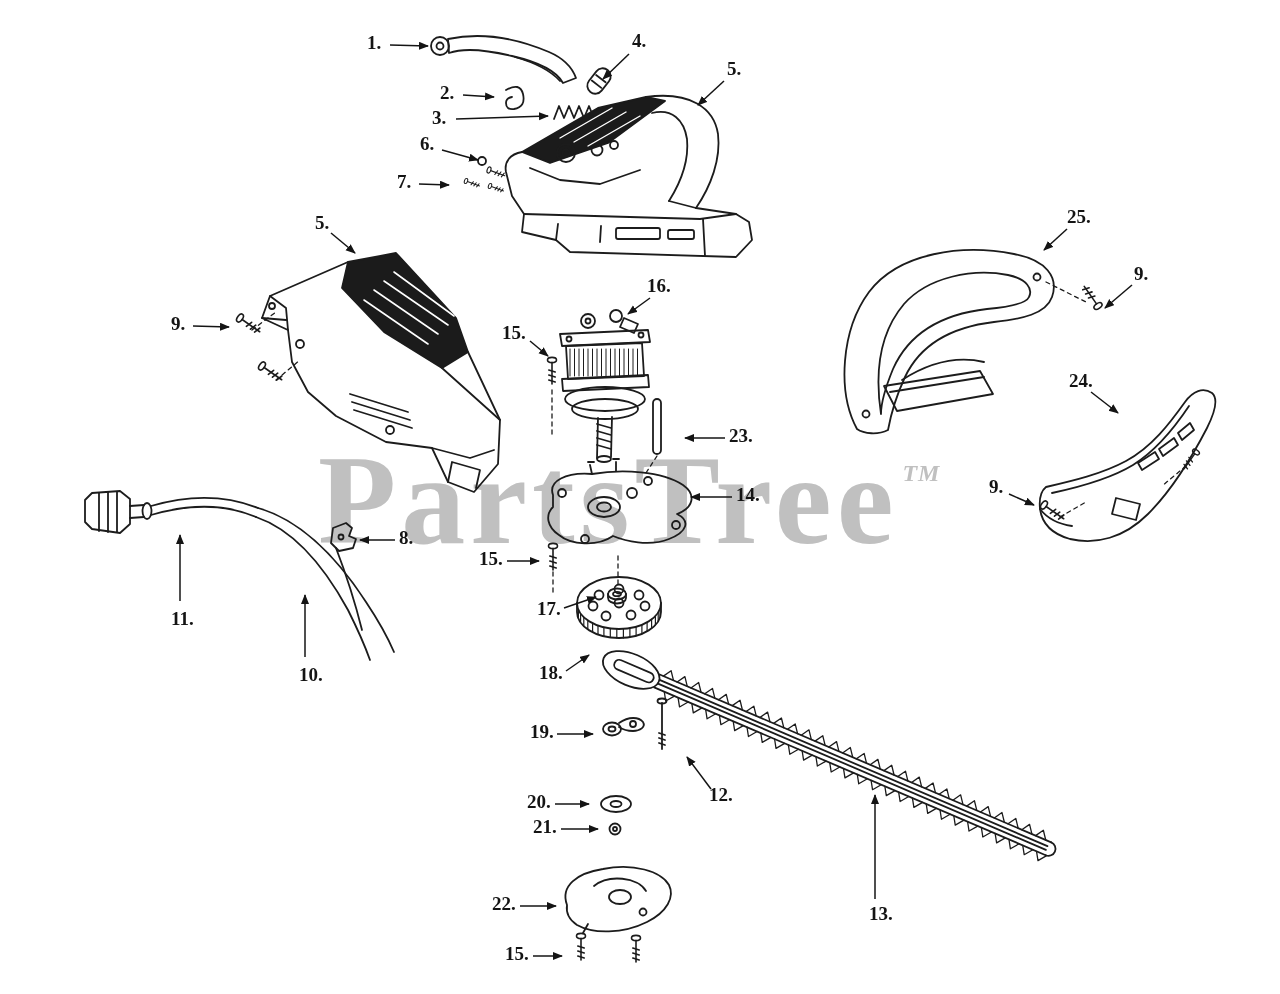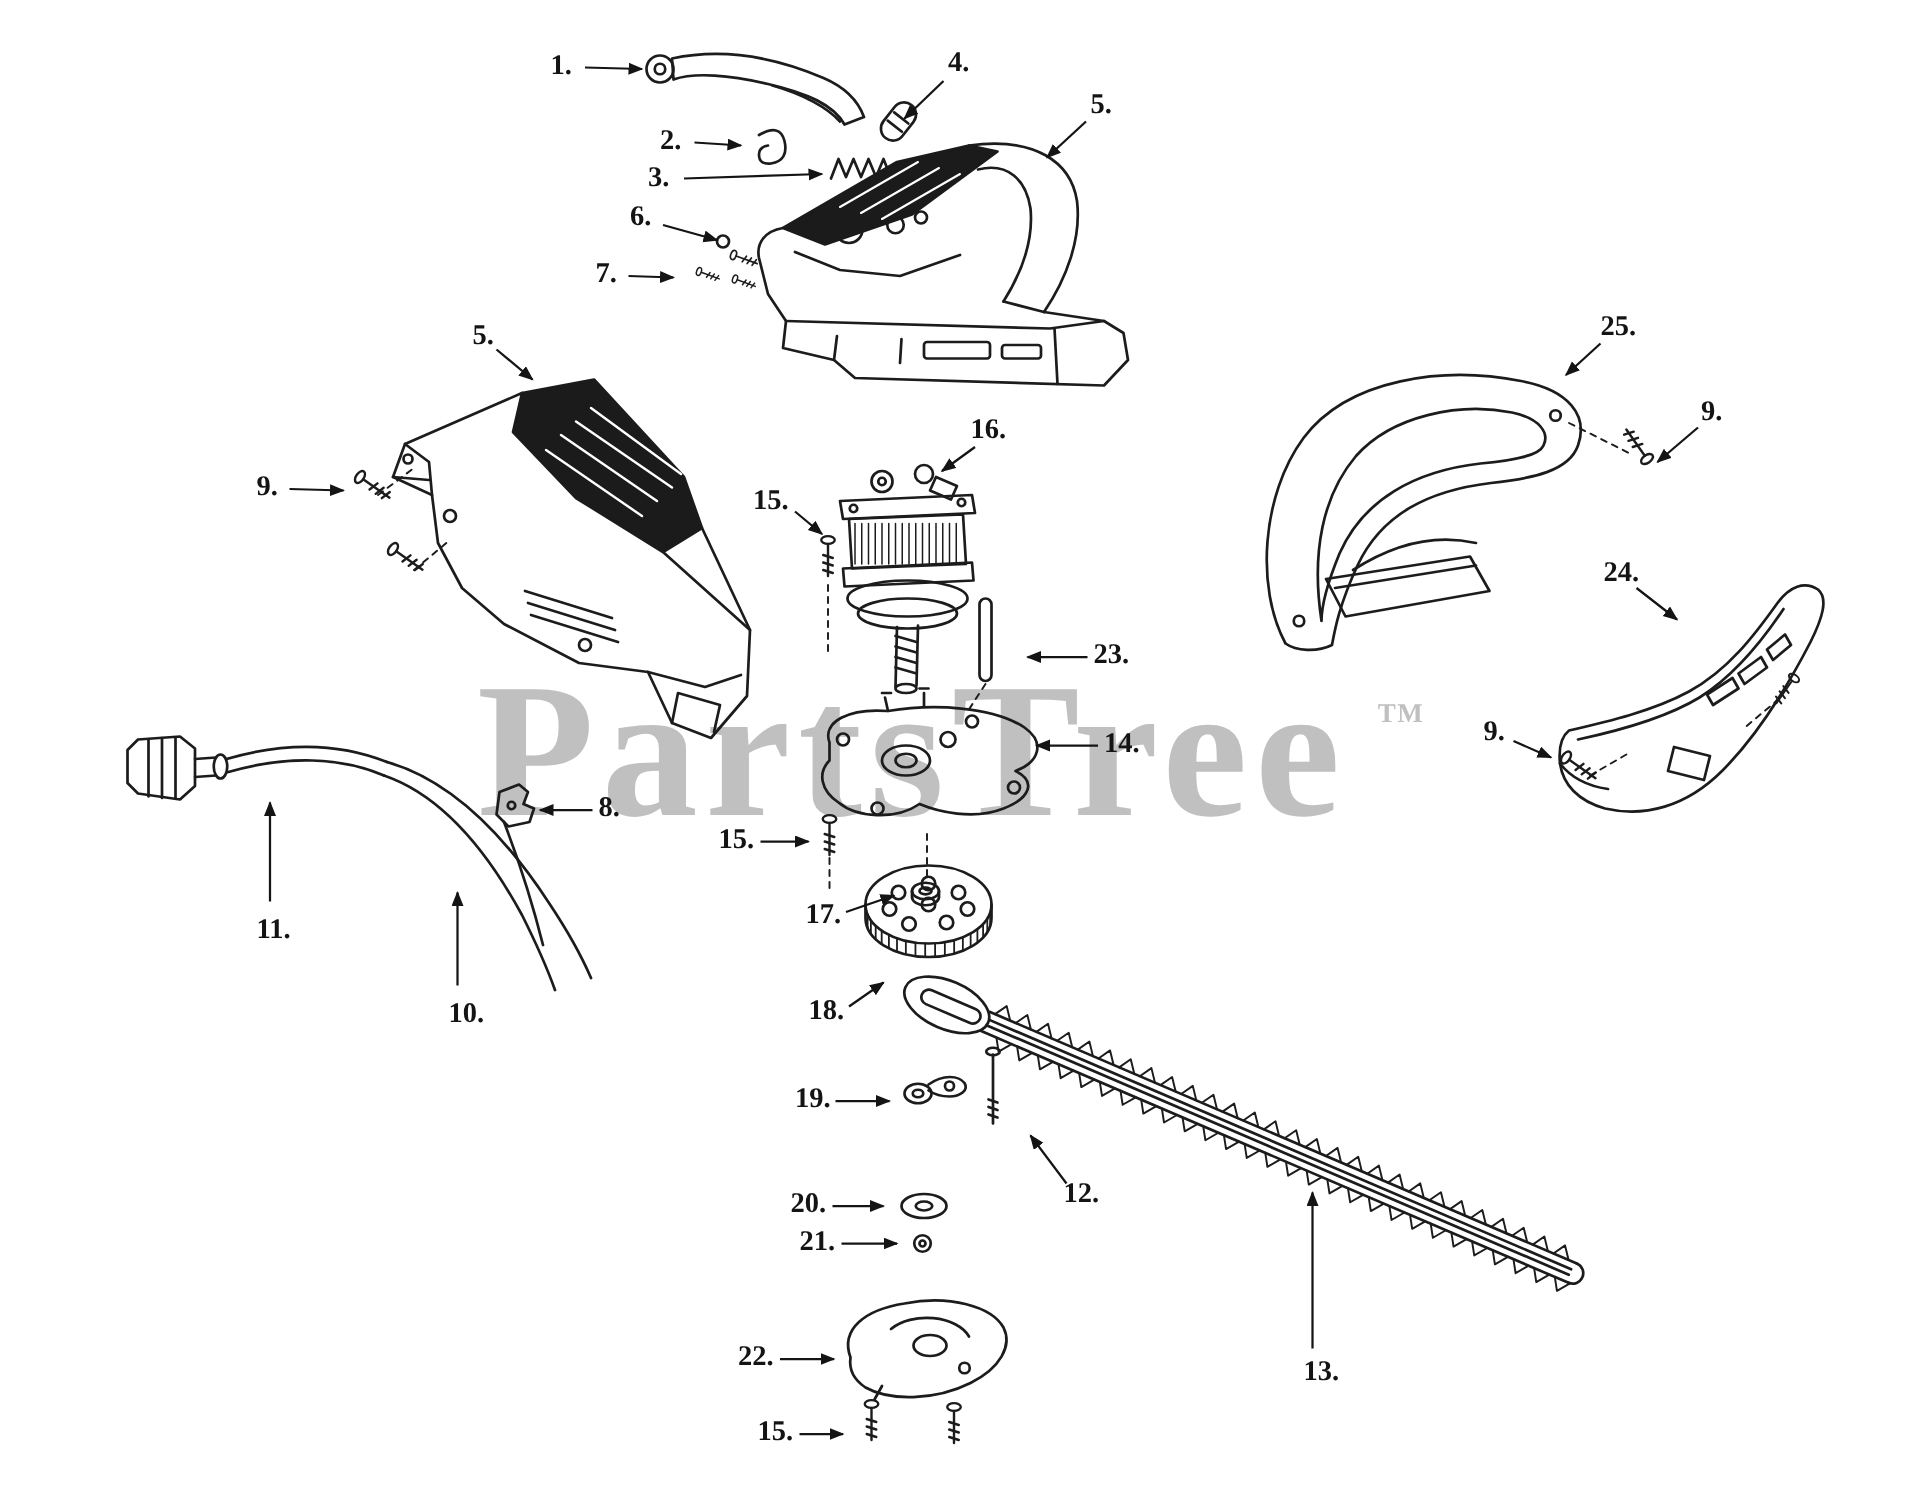--- a/index.html
+++ b/index.html
@@ -5,21 +5,21 @@
   html,body{margin:0;padding:0;background:#ffffff;}
   .stage{
     position:relative;width:1280px;height:994px;background:#ffffff;overflow:hidden;
     font-family:"Liberation Serif","DejaVu Serif",serif;
   }
   .watermark{
     position:absolute;left:318px;top:436px;z-index:0;
     font-size:128px;font-weight:bold;color:#c0c0c0;letter-spacing:5px;
     line-height:1;white-space:nowrap;user-select:none;pointer-events:none;
   }
-  .watermark sup{font-size:18px;letter-spacing:1px;vertical-align:62px;margin-left:20px;}
+  .watermark sup{font-size:24px;letter-spacing:1px;vertical-align:62px;margin-left:4px;font-style:italic;}
   svg.diagram{position:absolute;left:0;top:0;z-index:1;}
   .callout-text{
     font-family:"Liberation Serif","DejaVu Serif",serif;
     font-size:19px;font-weight:600;fill:#141414;
   }
   .callout-arrow{stroke:#141414;stroke-width:1.5;fill:none;}
   .dash{stroke-dasharray:4 4;stroke-width:1.3;}
 </style>
 </head>
 <body>

